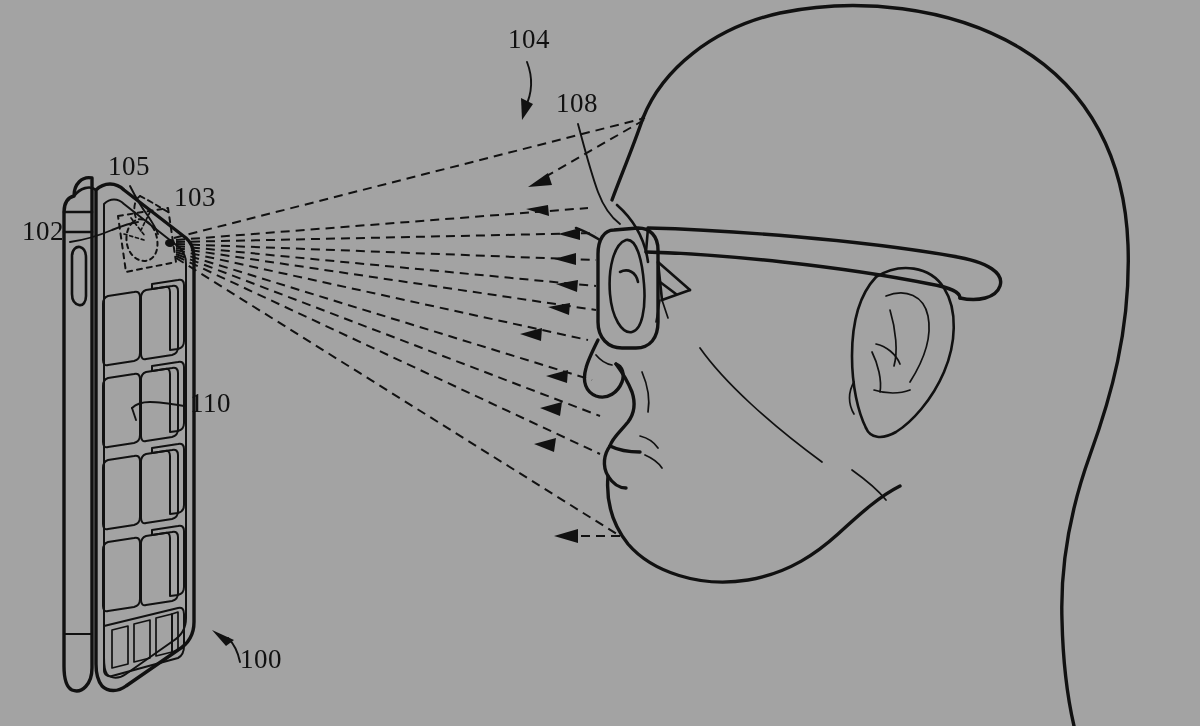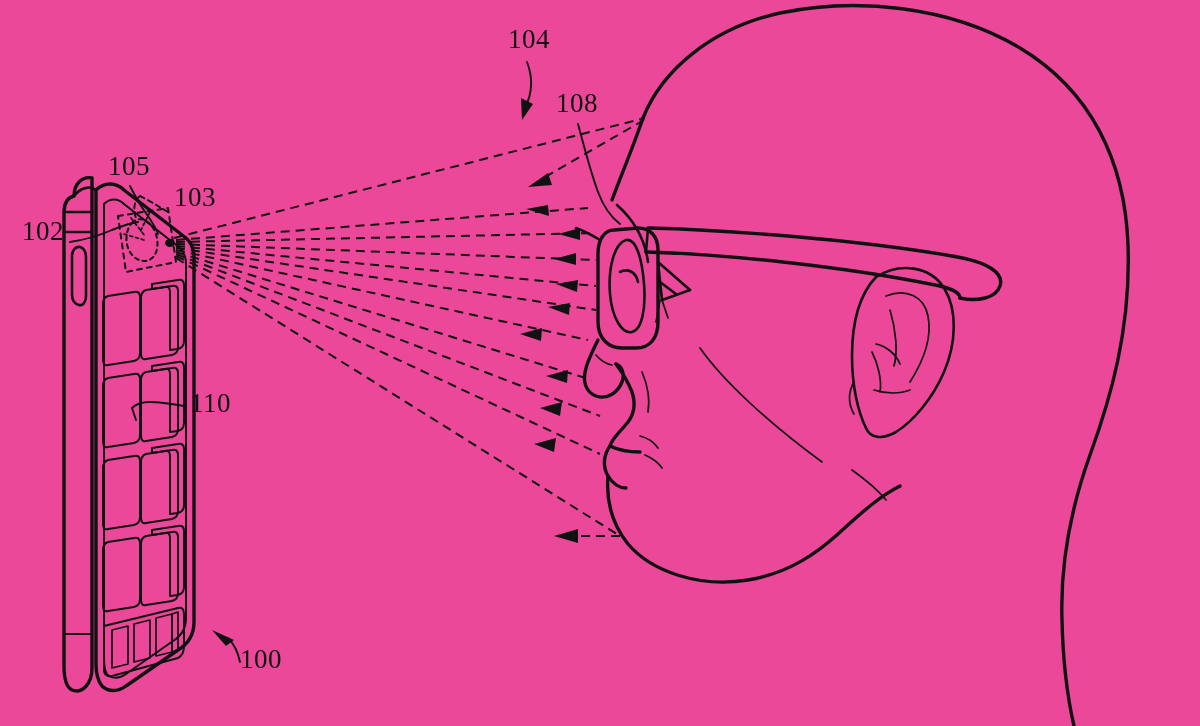--- a/index.html
+++ b/index.html
@@ -11,21 +11,21 @@
   body {
     width: 1200px;
     height: 726px;
     overflow: hidden;
     font-family: "Liberation Serif", serif;
   }
   #figure-root {
     position: relative;
     width: 1200px;
     height: 726px;
-    background: #ec4899;
+    background: #a3a3a3;
   }
   svg#patent-svg {
     display: block;
     width: 1200px;
     height: 726px;
   }
   .ink {
     fill: none;
     stroke: #111111;
     stroke-linecap: round;

